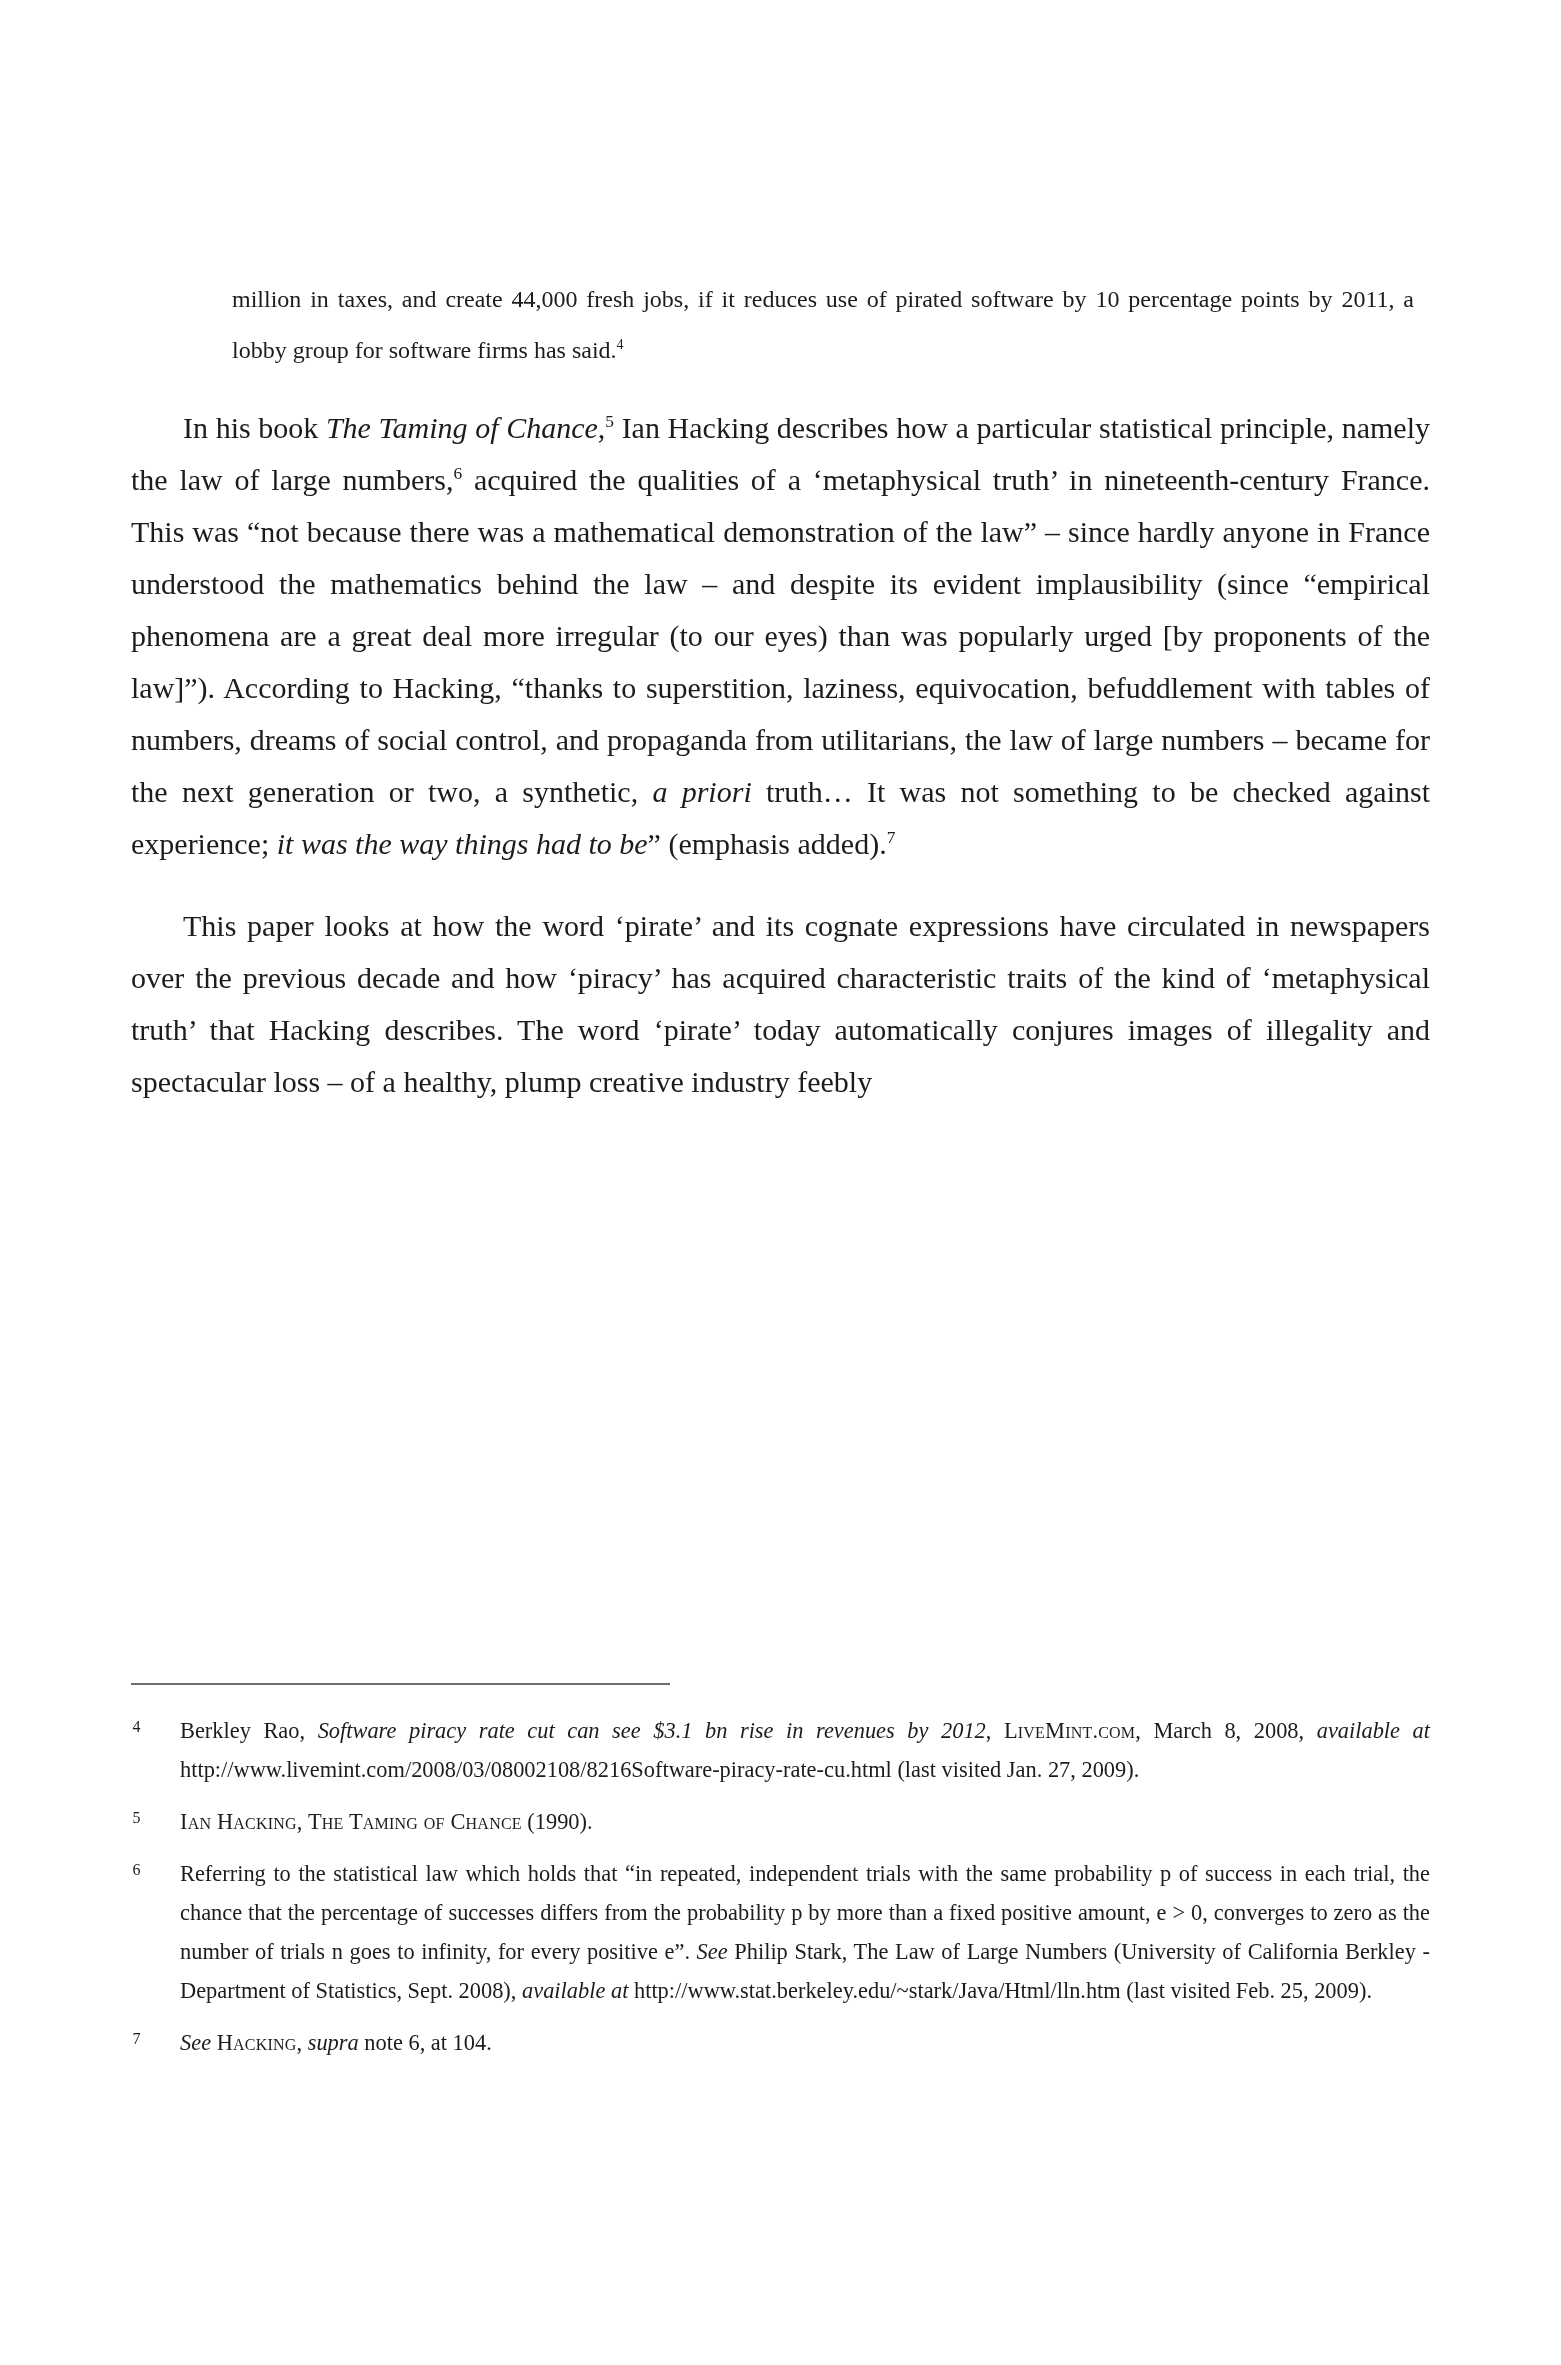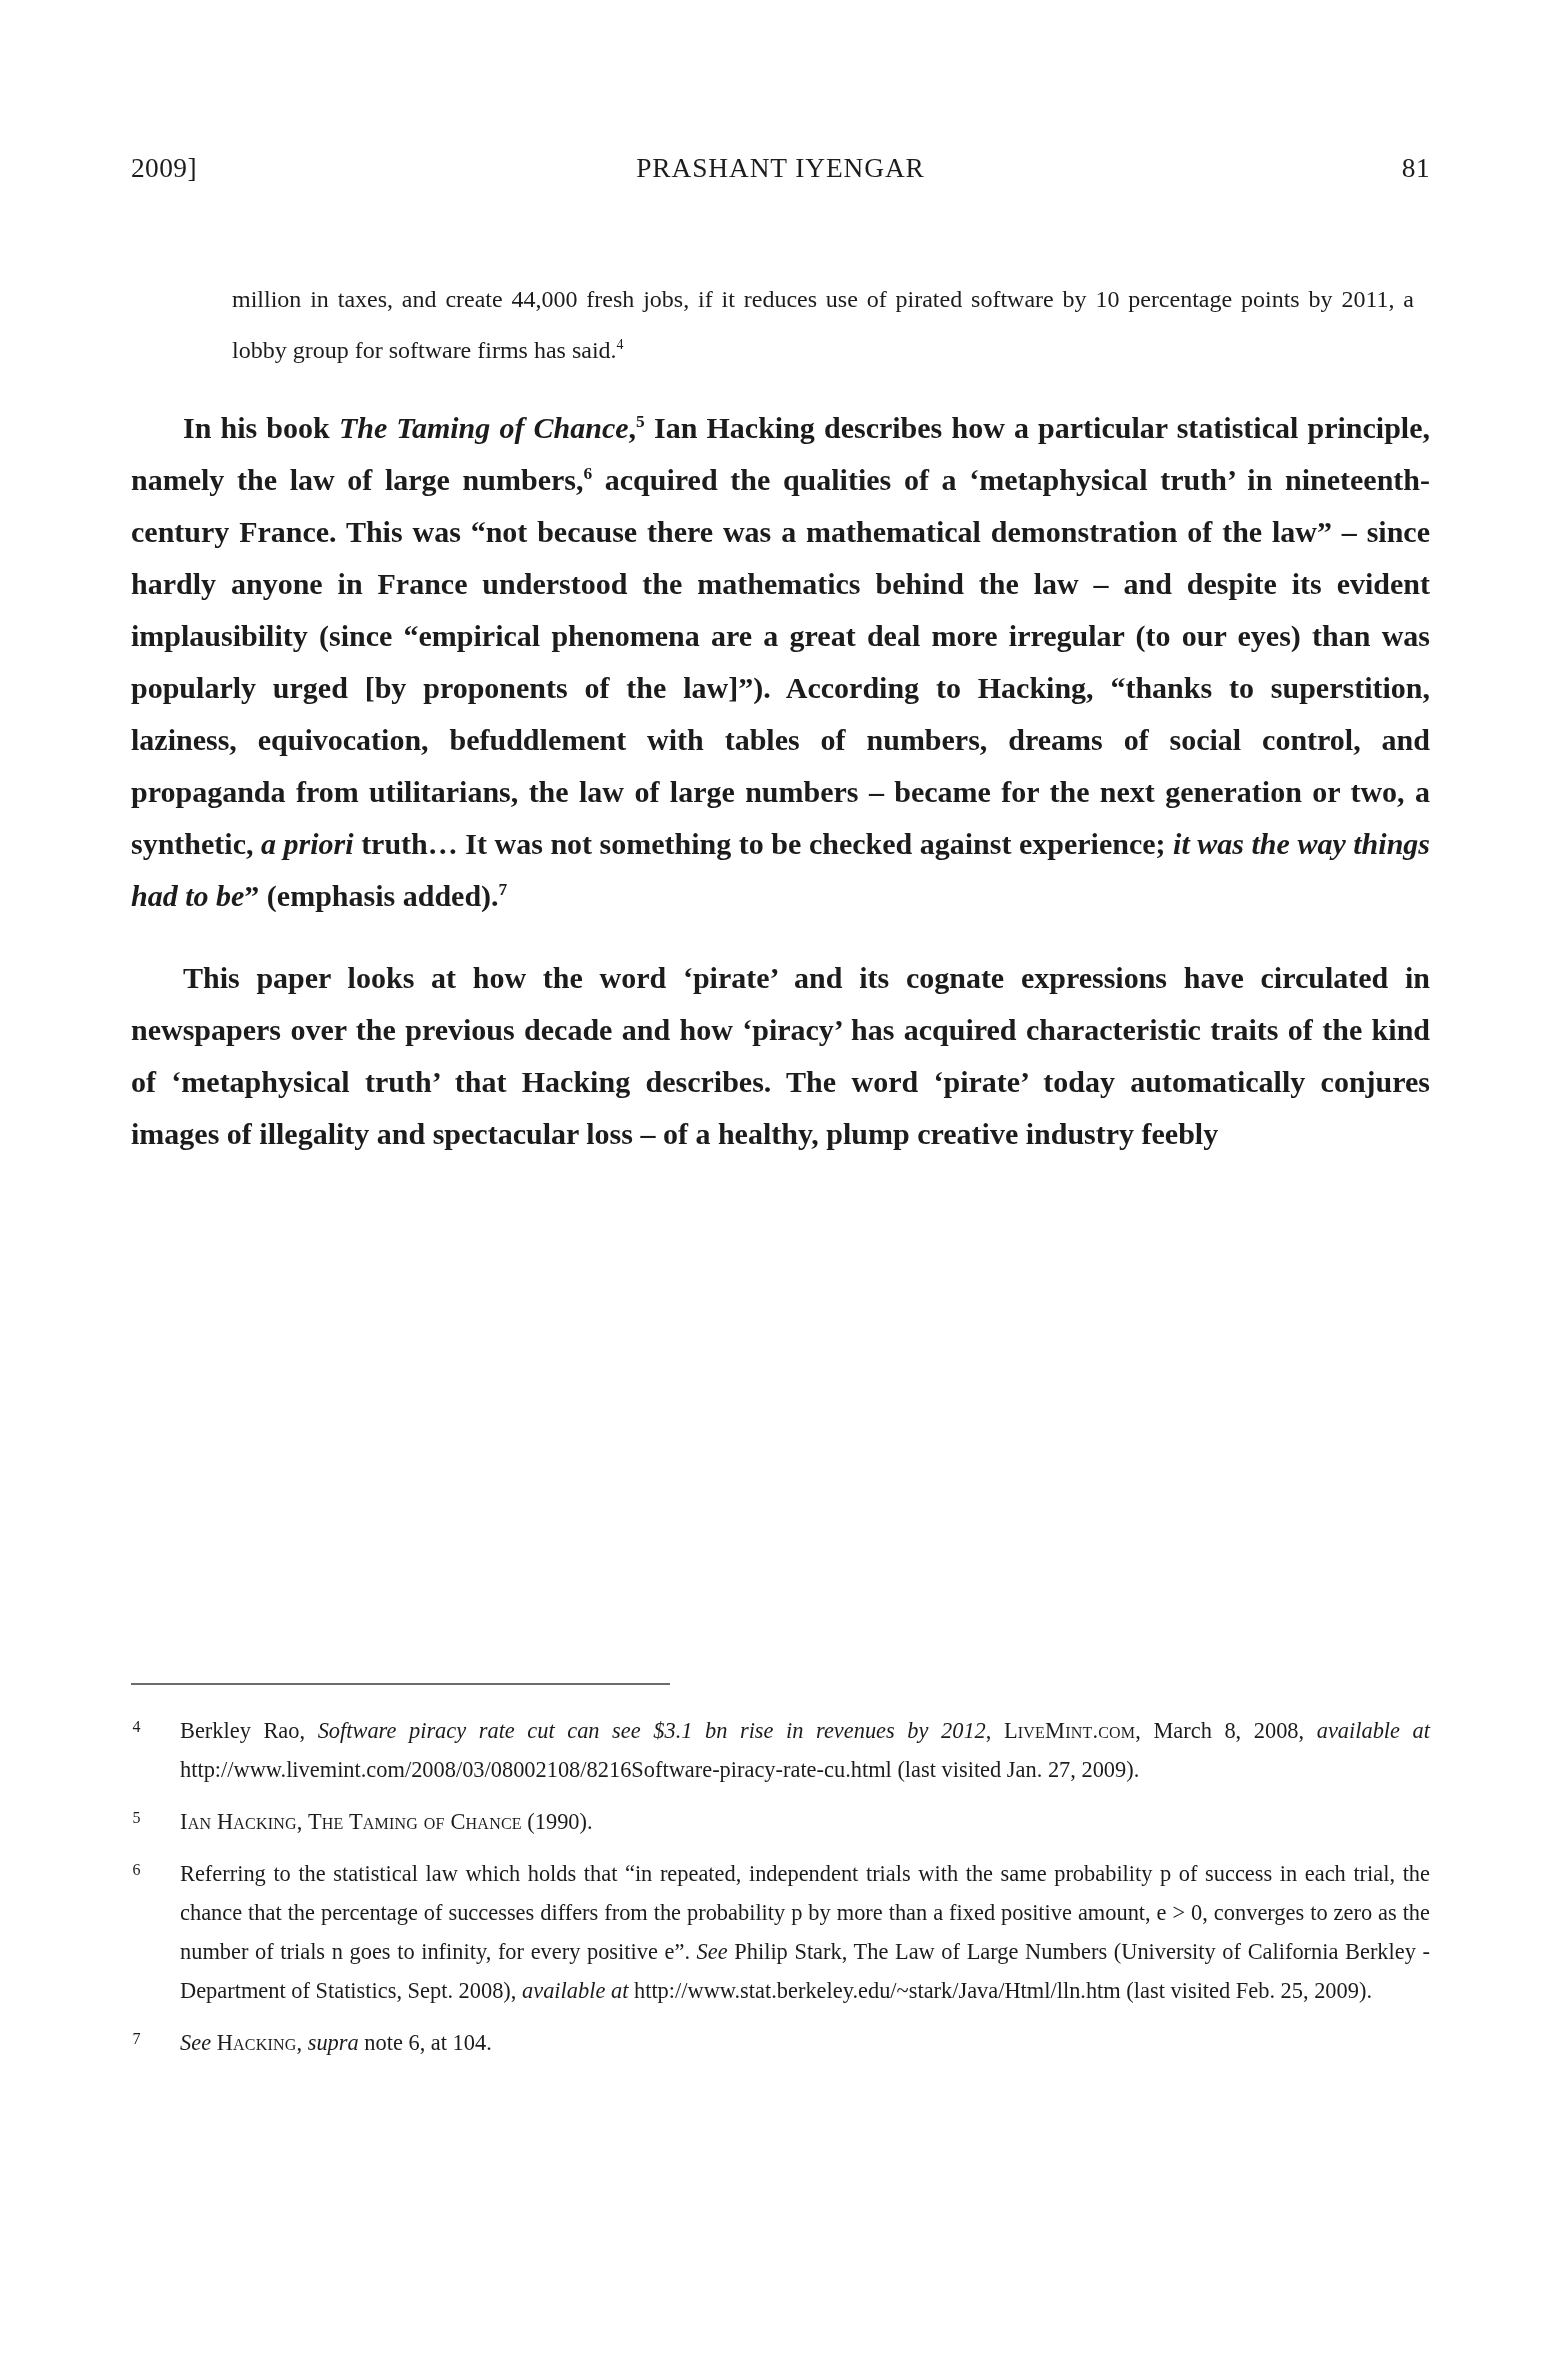--- a/index.html
+++ b/index.html
@@ -54,21 +54,20 @@
     font-size: 30px;
     line-height: 52px;
     text-align: justify;
     text-justify: inter-word;
     color: #1c1c1c;
   }
 
   .body-para {
     text-indent: 52px;
     margin-bottom: 30px;
-    font-weight: bold;
   }
   .body-para:last-child { margin-bottom: 0; }
 
   .blockquote {
     margin-left: 101px;
     margin-right: 16px;
     text-indent: 0;
     margin-bottom: 26px;
     font-size: 24px;
     line-height: 51px;
@@ -118,25 +117,20 @@
     font-size: 16px;
     line-height: 39px;
   }
   .footnote .sc { font-variant: small-caps; }
 </style>
 </head>
 <body>
 
 <div class="page">
 
-  <div class="running-head">
-    <span class="rh-left">2009]</span>
-    <span class="rh-center">PRASHANT IYENGAR</span>
-    <span class="rh-right">81</span>
-  </div>
 
   <div class="column">
 
     <p class="blockquote"><span>million in taxes, and create 44,000 fresh jobs, if it reduces use of pirated software by 10 percentage points by 2011, a lobby group for software firms has said.</span><sup>4</sup></p>
 
 
     <p class="body-para"><span>In his book </span><i>The Taming of Chance</i><span>,</span><sup>5</sup><span> Ian Hacking describes how a particular statistical principle, namely the law of large numbers,</span><sup>6</sup><span> acquired the qualities of a ‘metaphysical truth’ in nineteenth-century France. This was “not because there was a mathematical demonstration of the law” – since hardly anyone in France understood the mathematics behind the law – and despite its evident implausibility (since “empirical phenomena are a great deal more irregular (to our eyes) than was popularly urged [by proponents of the law]”). According to Hacking, “thanks to superstition, laziness, equivocation, befuddlement with tables of numbers, dreams of social control, and propaganda from utilitarians, the law of large numbers – became for the next generation or two, a synthetic, </span><i>a priori</i><span> truth… It was not something to be checked against experience; </span><i>it was the way things had to be</i><span>” (emphasis added).</span><sup>7</sup></p>
 
     <p class="body-para">This paper looks at how the word ‘pirate’ and its cognate expressions have circulated in newspapers over the previous decade and how ‘piracy’ has acquired characteristic traits of the kind of ‘metaphysical truth’ that Hacking describes. The word ‘pirate’ today automatically conjures images of illegality and spectacular loss – of a healthy, plump creative industry feebly</p>
 

